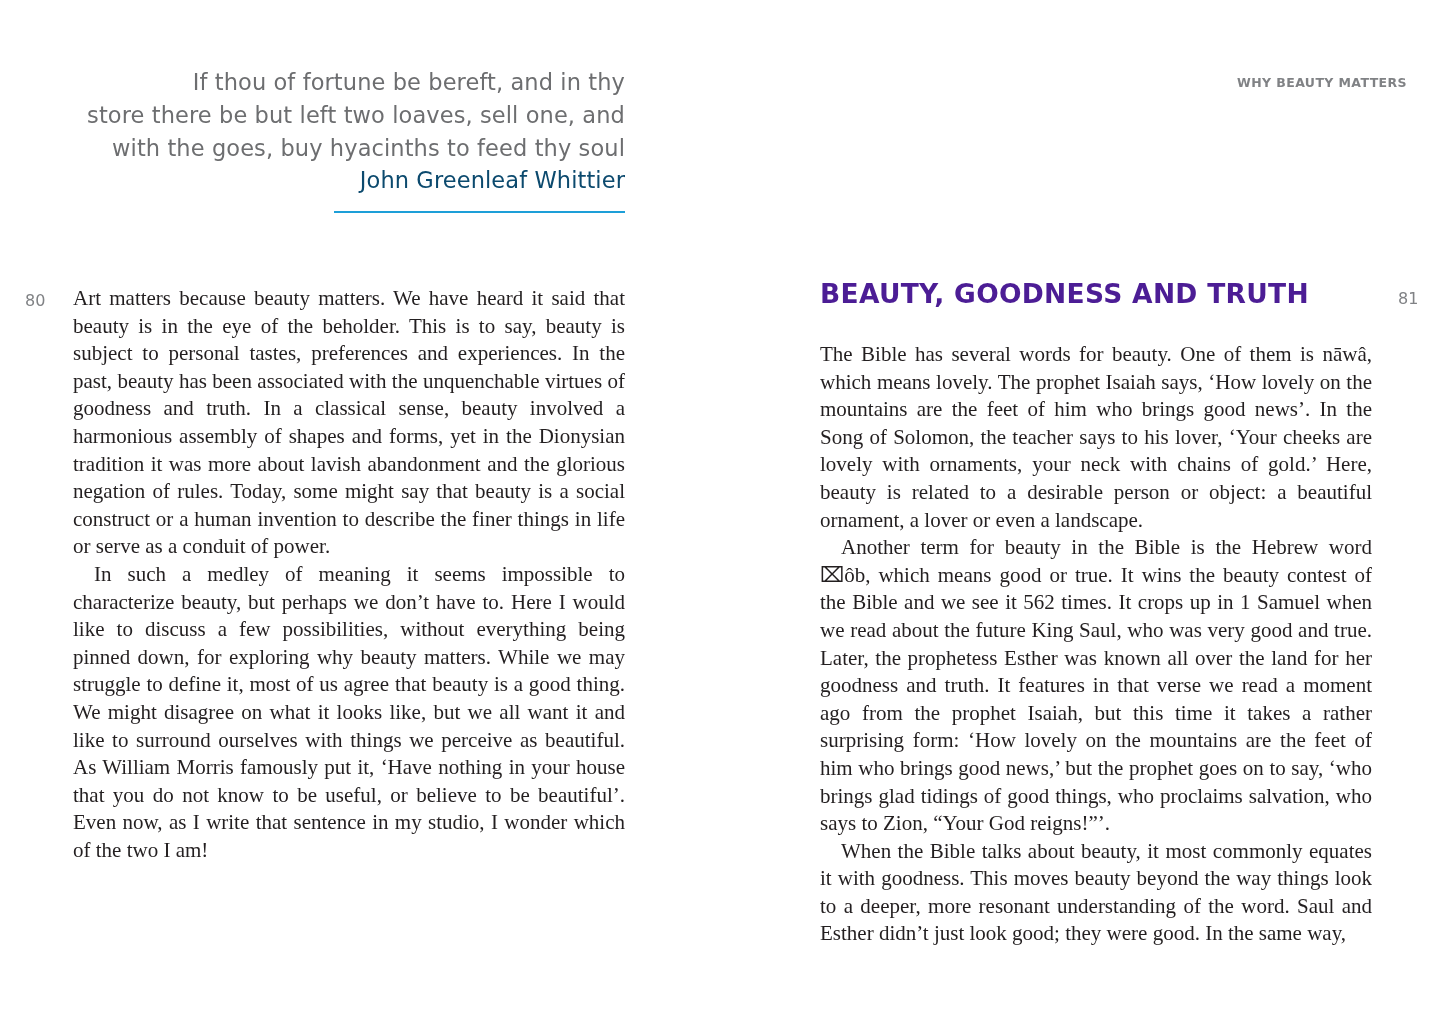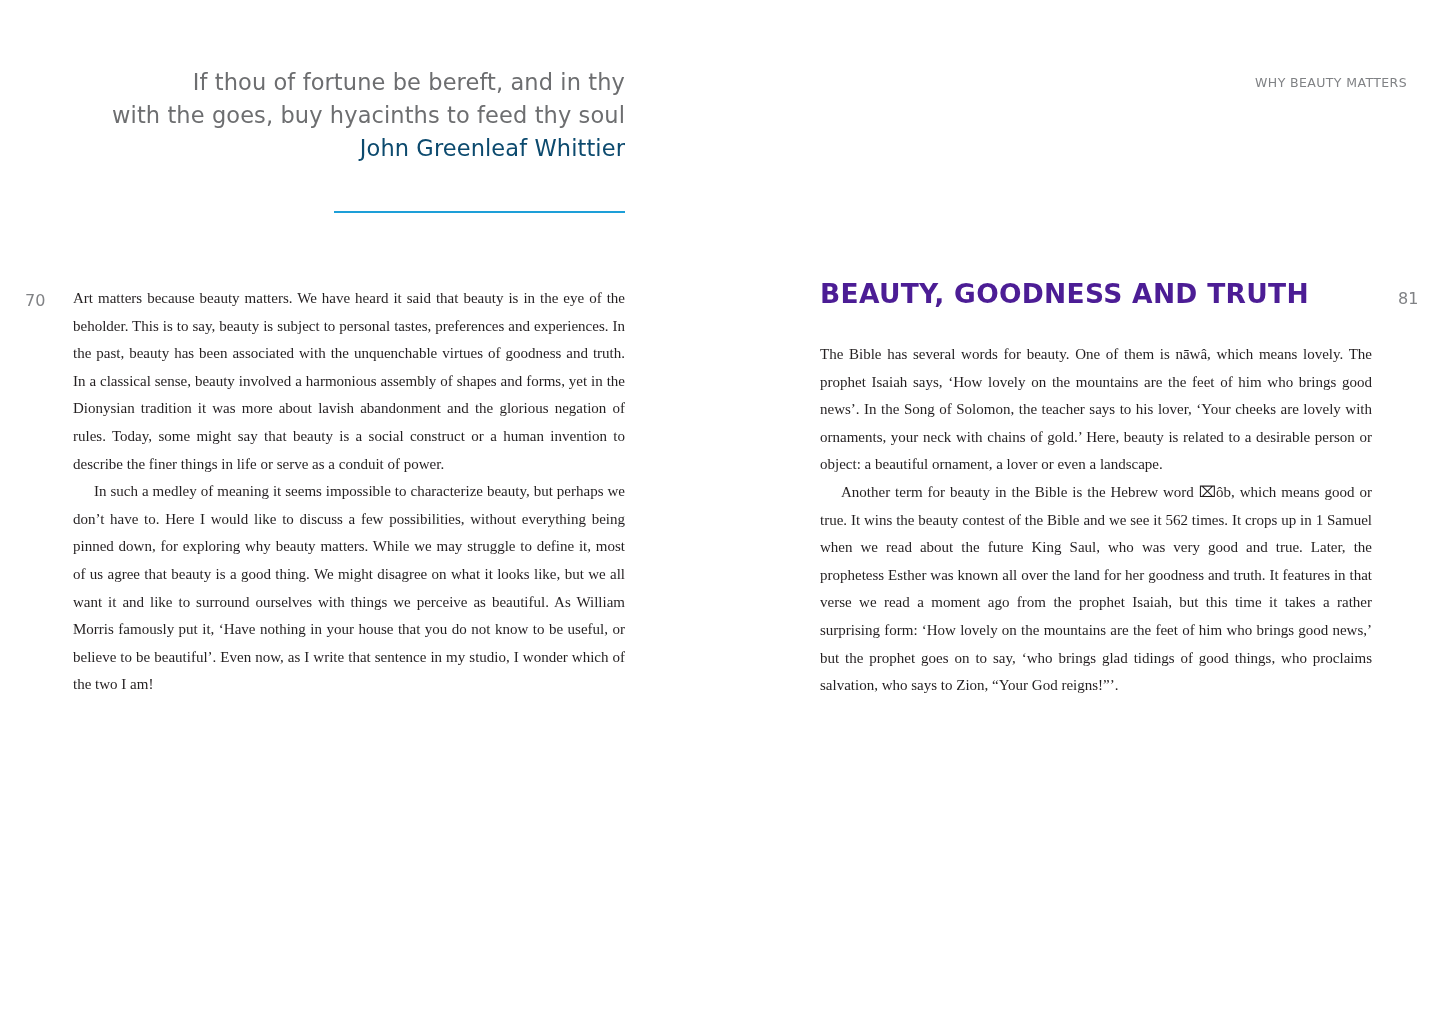--- a/index.html
+++ b/index.html
@@ -62,26 +62,27 @@
 
   .running-head {
     position: absolute;
     right: 74px;
     top: 59px;
     font-family: "DejaVu Sans", "Liberation Sans", sans-serif;
     font-size: 12.5px;
     letter-spacing: 0.4px;
     color: #808285;
     white-space: nowrap;
+    font-weight: bold;
   }
 
   .body-text {
     position: absolute;
     width: 552px;
-    font-size: 15px;
+    font-size: 21px;
     line-height: 27.6px;
     text-align: justify;
     color: #231f20;
   }
   .body-left { left: 73px; top: 269px; }
   .body-right { left: 98px; top: 325px; }
   .body-text p { margin: 0; }
   .body-text p.indent { text-indent: 21px; }
 
   .chapter-heading {
@@ -96,36 +97,38 @@
     color: #4c1d95;
     white-space: nowrap;
   }
 </style>
 </head>
 <body>
 
 <div class="page page-left">
   <div class="epigraph">
     <span class="line">If thou of fortune be bereft, and in thy</span>
+    <span class="line">store there be but left two loaves, sell one, and</span>
     <span class="line">with the goes,  buy hyacinths to feed thy soul</span>
     <span class="author">John Greenleaf Whittier</span>
   </div>
   <div class="epigraph-rule"></div>
 
-  <div class="folio folio-left">70</div>
+  <div class="folio folio-left">80</div>
 
   <div class="body-text body-left">
     <p>Art matters because beauty matters. We have heard it said that beauty is in the eye of the beholder. This is to say, beauty is subject to personal tastes, preferences and experiences. In the past, beauty has been associated with the unquenchable virtues of goodness and truth. In a classical sense, beauty involved a harmonious assembly of shapes and forms, yet in the Dionysian tradition it was more about lavish abandonment and the glorious negation of rules. Today, some might say that beauty is a social construct or a human invention to describe the finer things in life or serve as a conduit of power.</p>
     <p class="indent">In such a medley of meaning it seems impossible to characterize beauty, but perhaps we don’t have to. Here I would like to discuss a few possibilities, without everything being pinned down, for exploring why beauty matters.  While we may struggle to define it, most of us agree that beauty is a good thing. We might disagree on what it looks like, but we all want it and like to surround ourselves with things we perceive as beautiful. As William Morris famously put it, ‘Have nothing in your house that you do not know to be useful, or believe to be beautiful’. Even now, as I write that sentence in my studio, I wonder which of the two I am!</p>
   </div>
 </div>
 
 <div class="page page-right">
   <div class="running-head">WHY BEAUTY MATTERS</div>
 
   <h1 class="chapter-heading">BEAUTY, GOODNESS AND TRUTH</h1>
   <div class="folio folio-right">81</div>
 
   <div class="body-text body-right">
     <p>The Bible has several words for beauty. One of them is nāwâ, which means lovely. The prophet Isaiah says, ‘How lovely on the mountains are the feet of him who brings good news’.  In the Song of Solomon, the teacher says to his lover, ‘Your cheeks are lovely with ornaments, your neck with chains of gold.’  Here, beauty is related to a desirable person or object: a beautiful ornament, a lover or even a landscape.</p>
     <p class="indent">Another term for beauty in the Bible is the Hebrew word ⌧ôb, which means good or true. It wins the beauty contest of the Bible and we see it 562 times. It crops up in 1 Samuel when we read about the future King Saul, who was very good and true. Later, the prophetess Esther was known all over the land for her goodness and truth. It features in that verse we read a moment ago from the prophet Isaiah, but this time it takes a rather surprising form: ‘How lovely on the mountains are the feet of him who brings good news,’ but the prophet goes on to say, ‘who brings glad tidings of good things, who proclaims salvation, who says to Zion, “Your God reigns!”’.</p>
+    <p class="indent">When the Bible talks about beauty, it most commonly equates it with goodness. This moves beauty beyond the way things look to a deeper, more resonant understanding of the word. Saul and Esther didn’t just look good; they were good. In the same way,</p>
   </div>
 </div>
 
 </body></html>

